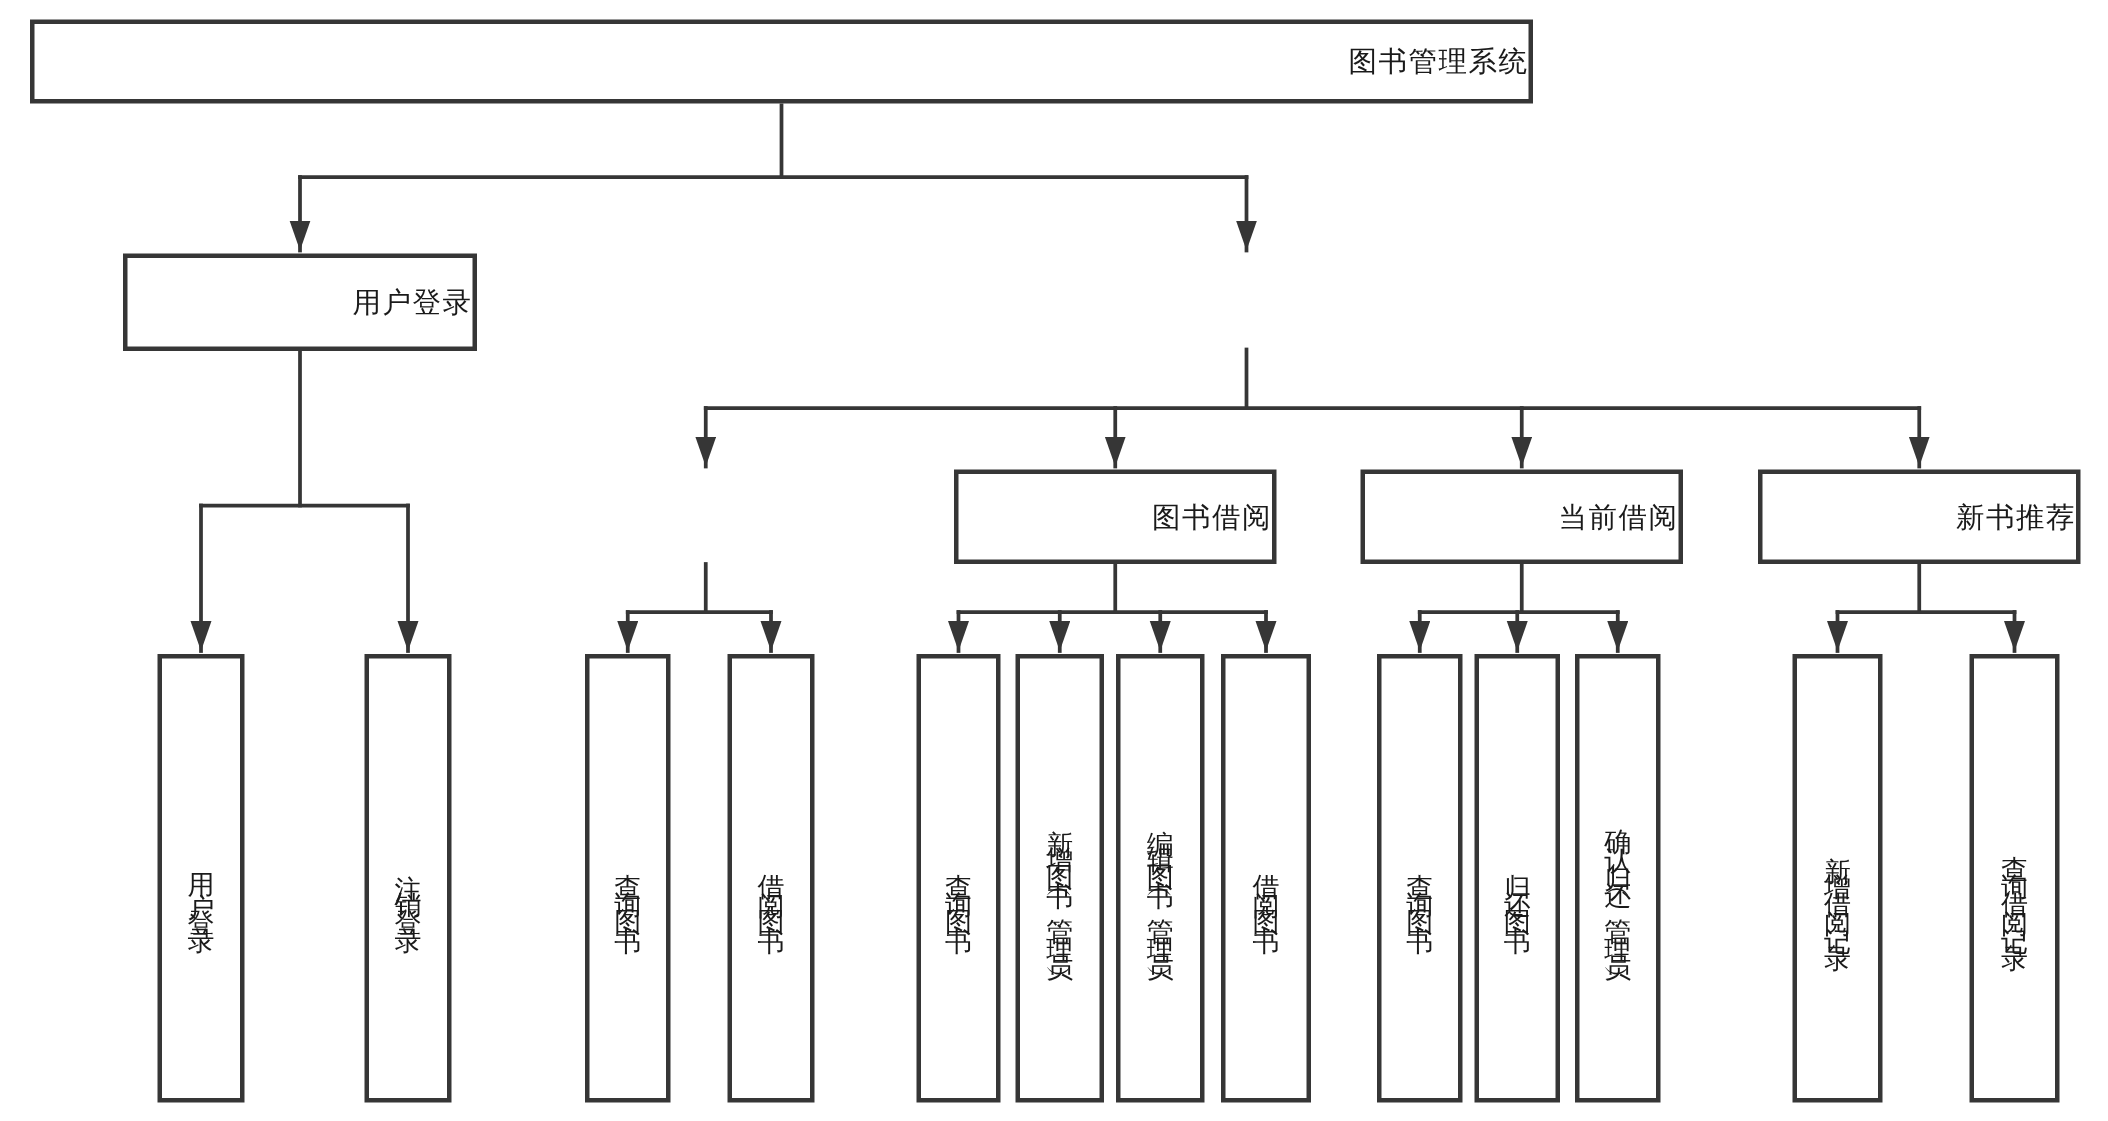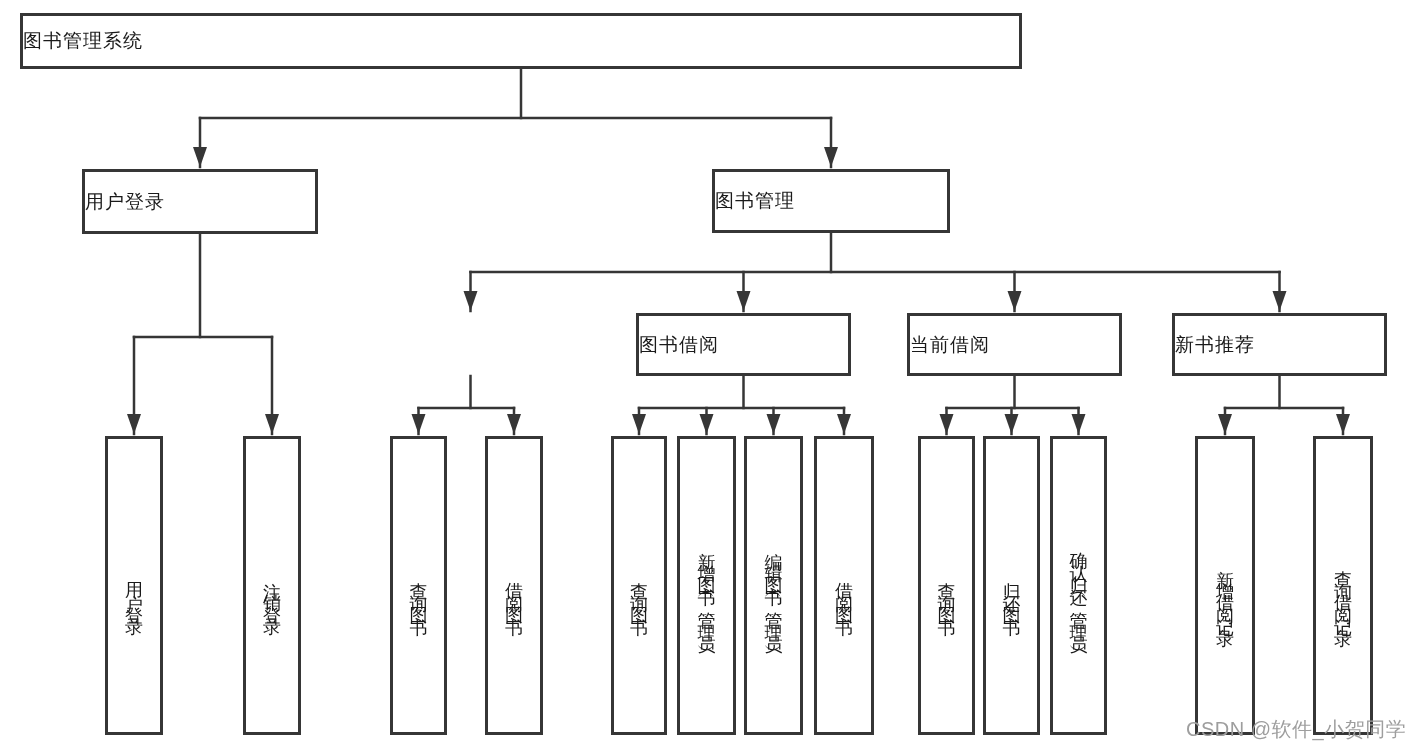--- a/index.html
+++ b/index.html
@@ -11,21 +11,21 @@
   html,body{margin:0;padding:0;background:var(--bg);}
   .canvas{
     position:relative;width:1405px;height:747px;background:var(--bg);
     font-family:"Liberation Sans",sans-serif;overflow:hidden;
   }
   .connectors{position:absolute;left:0;top:0;}
   .ln{stroke:var(--line);stroke-width:2.5;fill:none;stroke-linecap:square;}
   .ah{fill:var(--line);stroke:none;}
   .node{
     position:absolute;box-sizing:border-box;border:3px solid var(--line);
-    background:var(--bg);display:flex;align-items:center;justify-content:flex-start;
+    background:var(--bg);display:flex;align-items:center;justify-content:flex-end;
     color:var(--text);font-size:19px;letter-spacing:1px;z-index:2;
   }
   .leaf{
     position:absolute;box-sizing:border-box;border:3px solid var(--line);
     background:var(--bg);display:flex;align-items:center;justify-content:center;
     color:var(--text);z-index:2;
   }
   .leaf span{
     writing-mode:vertical-rl;text-orientation:mixed;line-height:1;
     font-size:18px;letter-spacing:12px;margin-top:12px;white-space:nowrap;
@@ -88,23 +88,20 @@
     <path class="ln" d="M1343,408 V434" marker-end="url(#arrow)"></path>
   </svg>
 
   <div class="node" style="left:20px;top:13px;width:1002px;height:56px">
     <span>图书管理系统</span>
   </div>
 
   <div class="node" style="left:82px;top:169px;width:236px;height:65px">
     <span>用户登录</span>
   </div>
-  <div class="node" style="left:712px;top:169px;width:238px;height:64px">
-    <span>图书管理</span>
-  </div>
 
   <div class="node" style="left:907px;top:313px;width:215px;height:63px">
     <span>当前借阅</span>
   </div>
   <div class="node" style="left:636px;top:313px;width:215px;height:63px">
     <span>图书借阅</span>
   </div>
   <div class="node" style="left:1172px;top:313px;width:215px;height:63px">
     <span>新书推荐</span>
   </div>
@@ -146,15 +143,14 @@
     <span>确认归还（管理员）</span>
   </div>
 
   <div class="leaf" style="left:1195px;top:436px;width:60px;height:299px">
     <span>新增借阅记录</span>
   </div>
   <div class="leaf" style="left:1313px;top:436px;width:60px;height:299px">
     <span>查询借阅记录</span>
   </div>
 
-  <div class="watermark">CSDN @软件_小贺同学</div>
 
 </div>
 
 </body></html>

